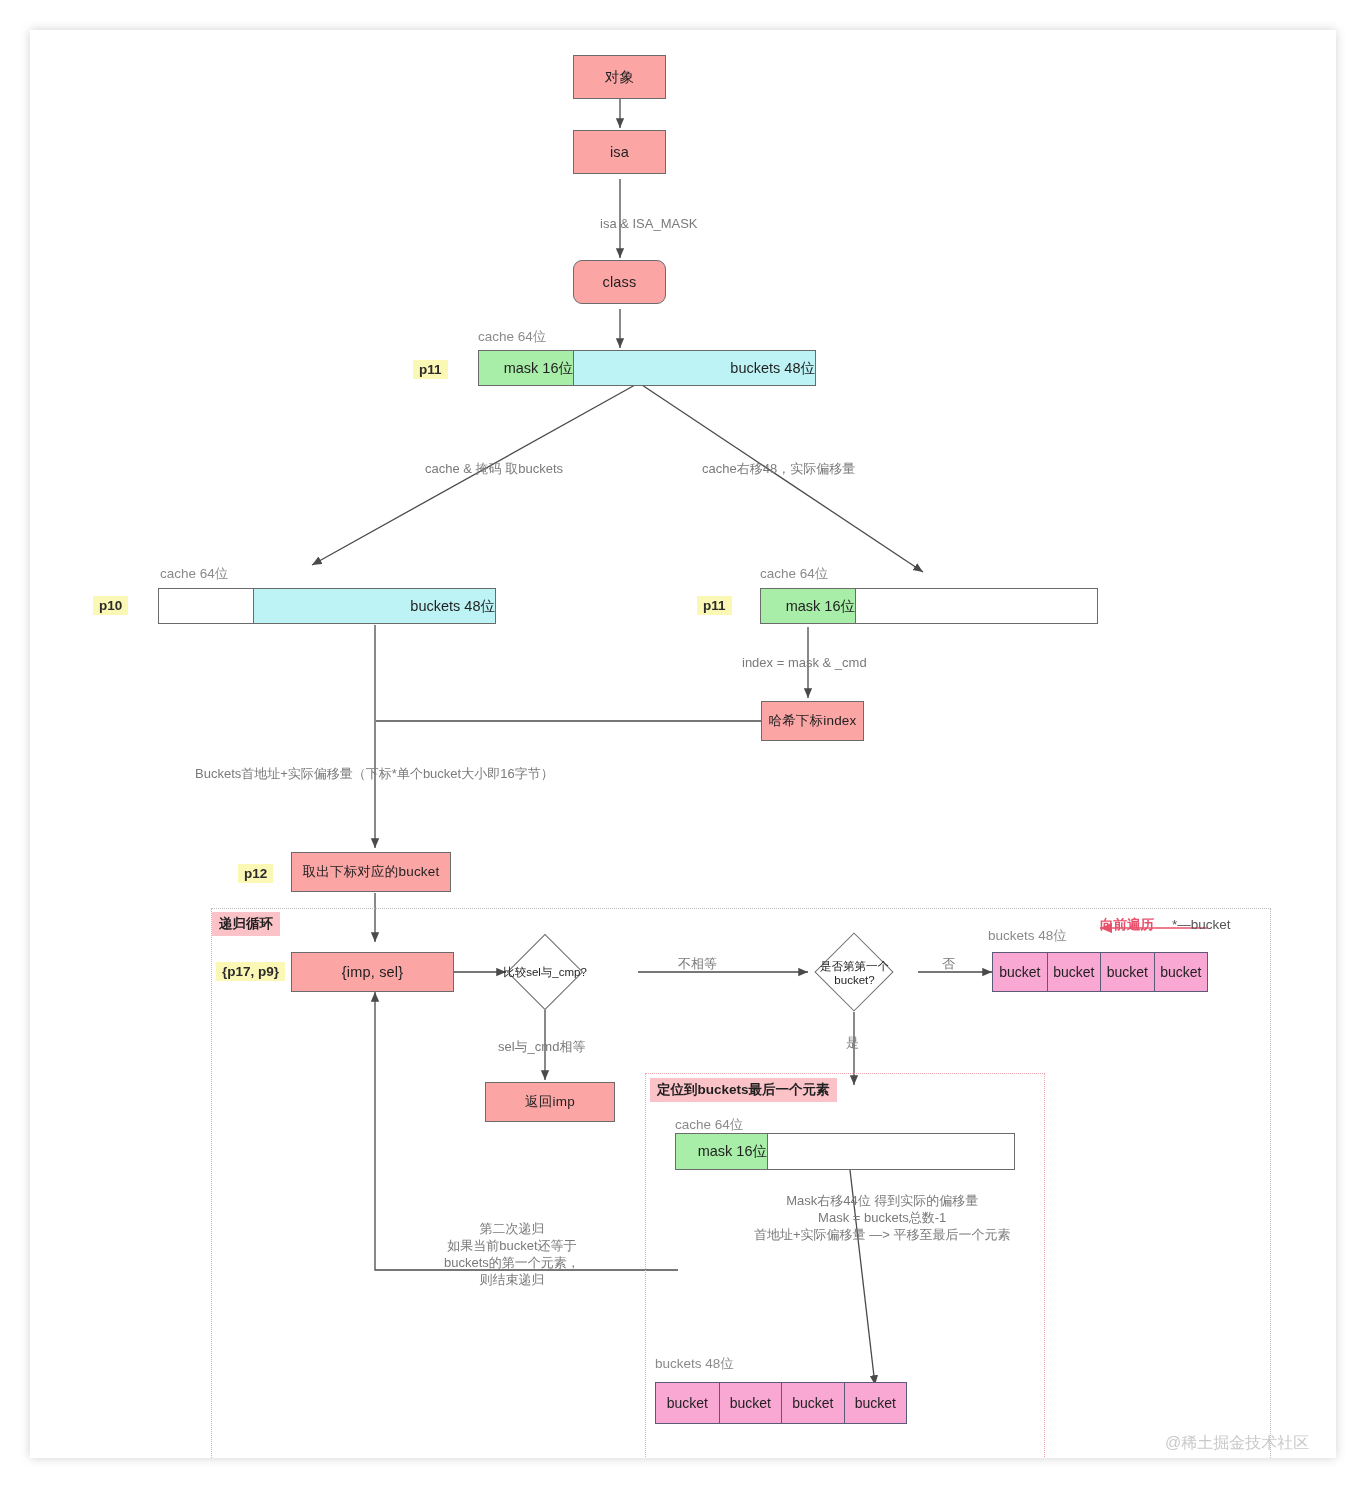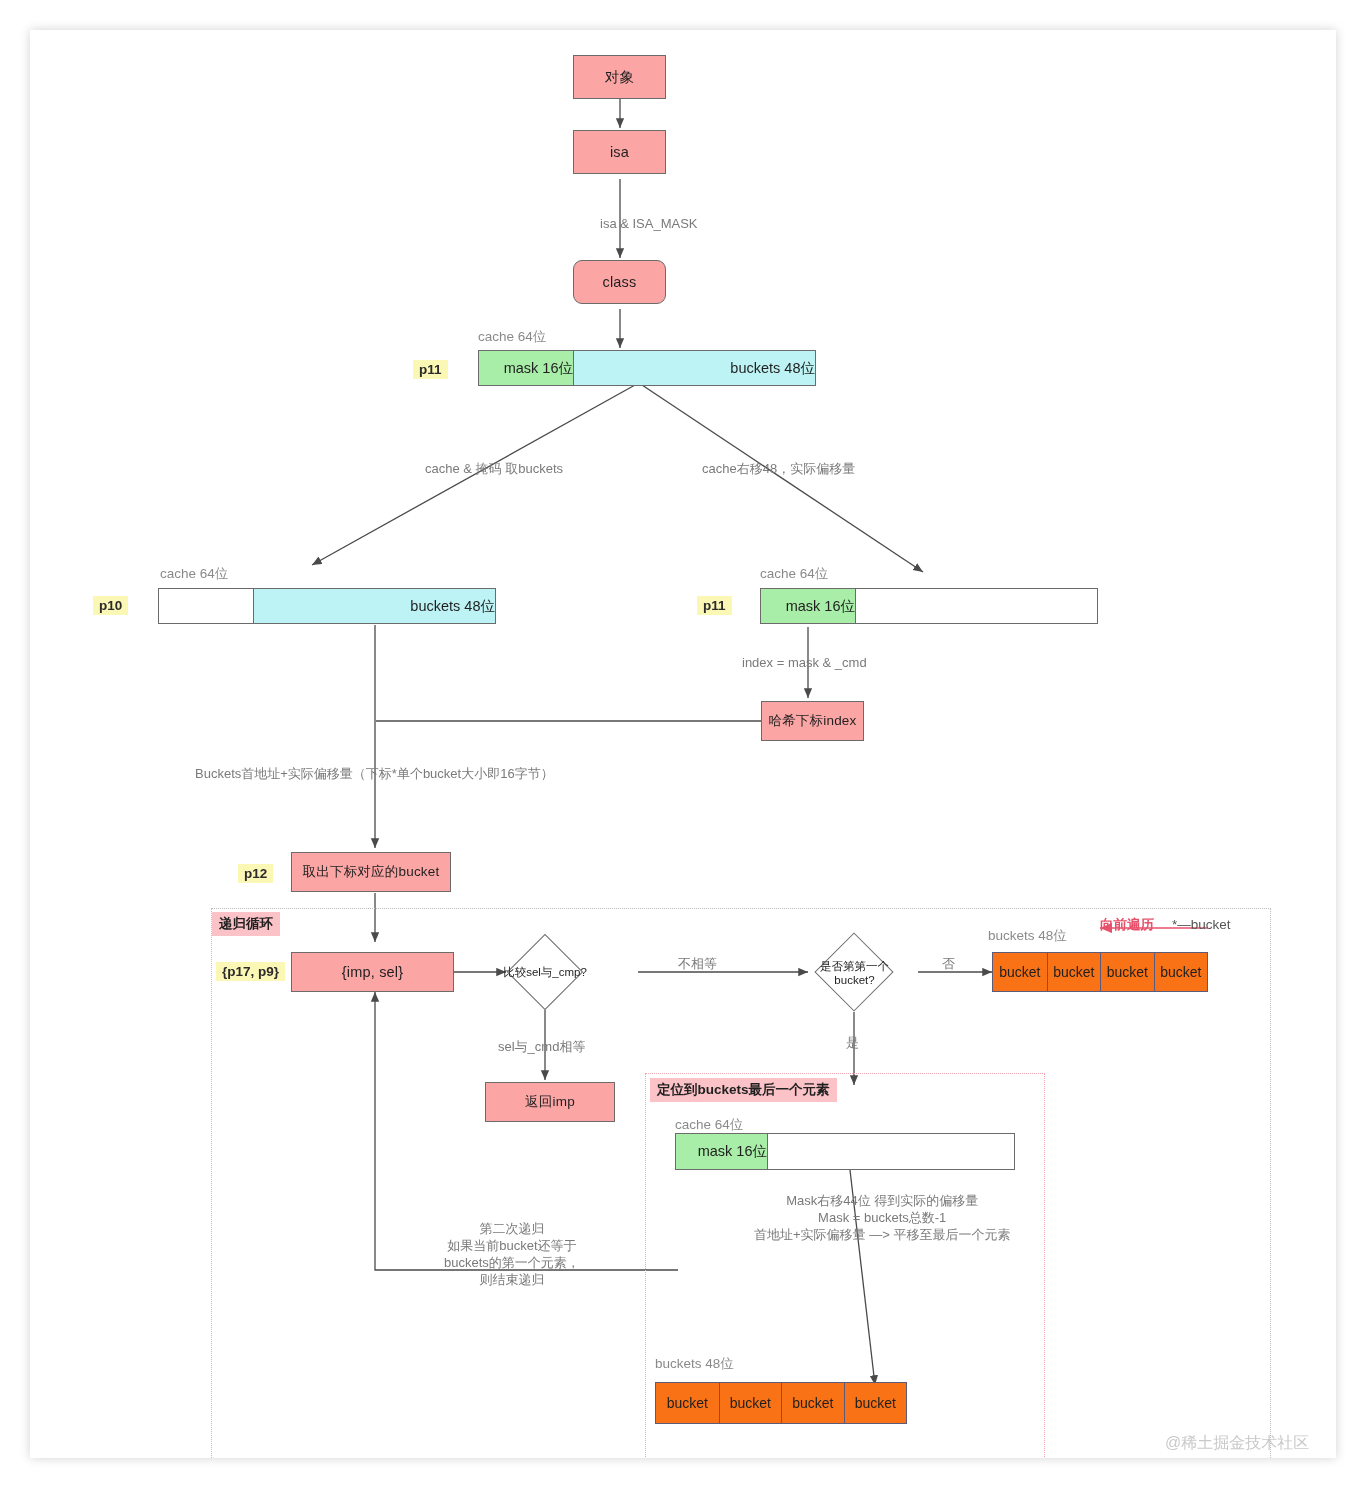--- a/index.html
+++ b/index.html
@@ -87,21 +87,21 @@
     box-sizing:border-box;
     border:1.4px solid #5a5a7a;
     display:flex;
     background:#b6b3f0;
   }
   .bstrip .bk{
     box-sizing:border-box;
     display:flex;align-items:center;justify-content:center;
     font-size:14px;color:#1f1f1f;
     height:100%;
-    background:#f97316;
+    background:#f9a8d4;
   }
   .bstrip .bk + .bk{border-left:1.4px solid #5a5a7a;}
 
   
   .dashbox{
     position:absolute;
     box-sizing:border-box;
     border:1.3px dotted #bdbdbd;
     background:transparent;
   }

